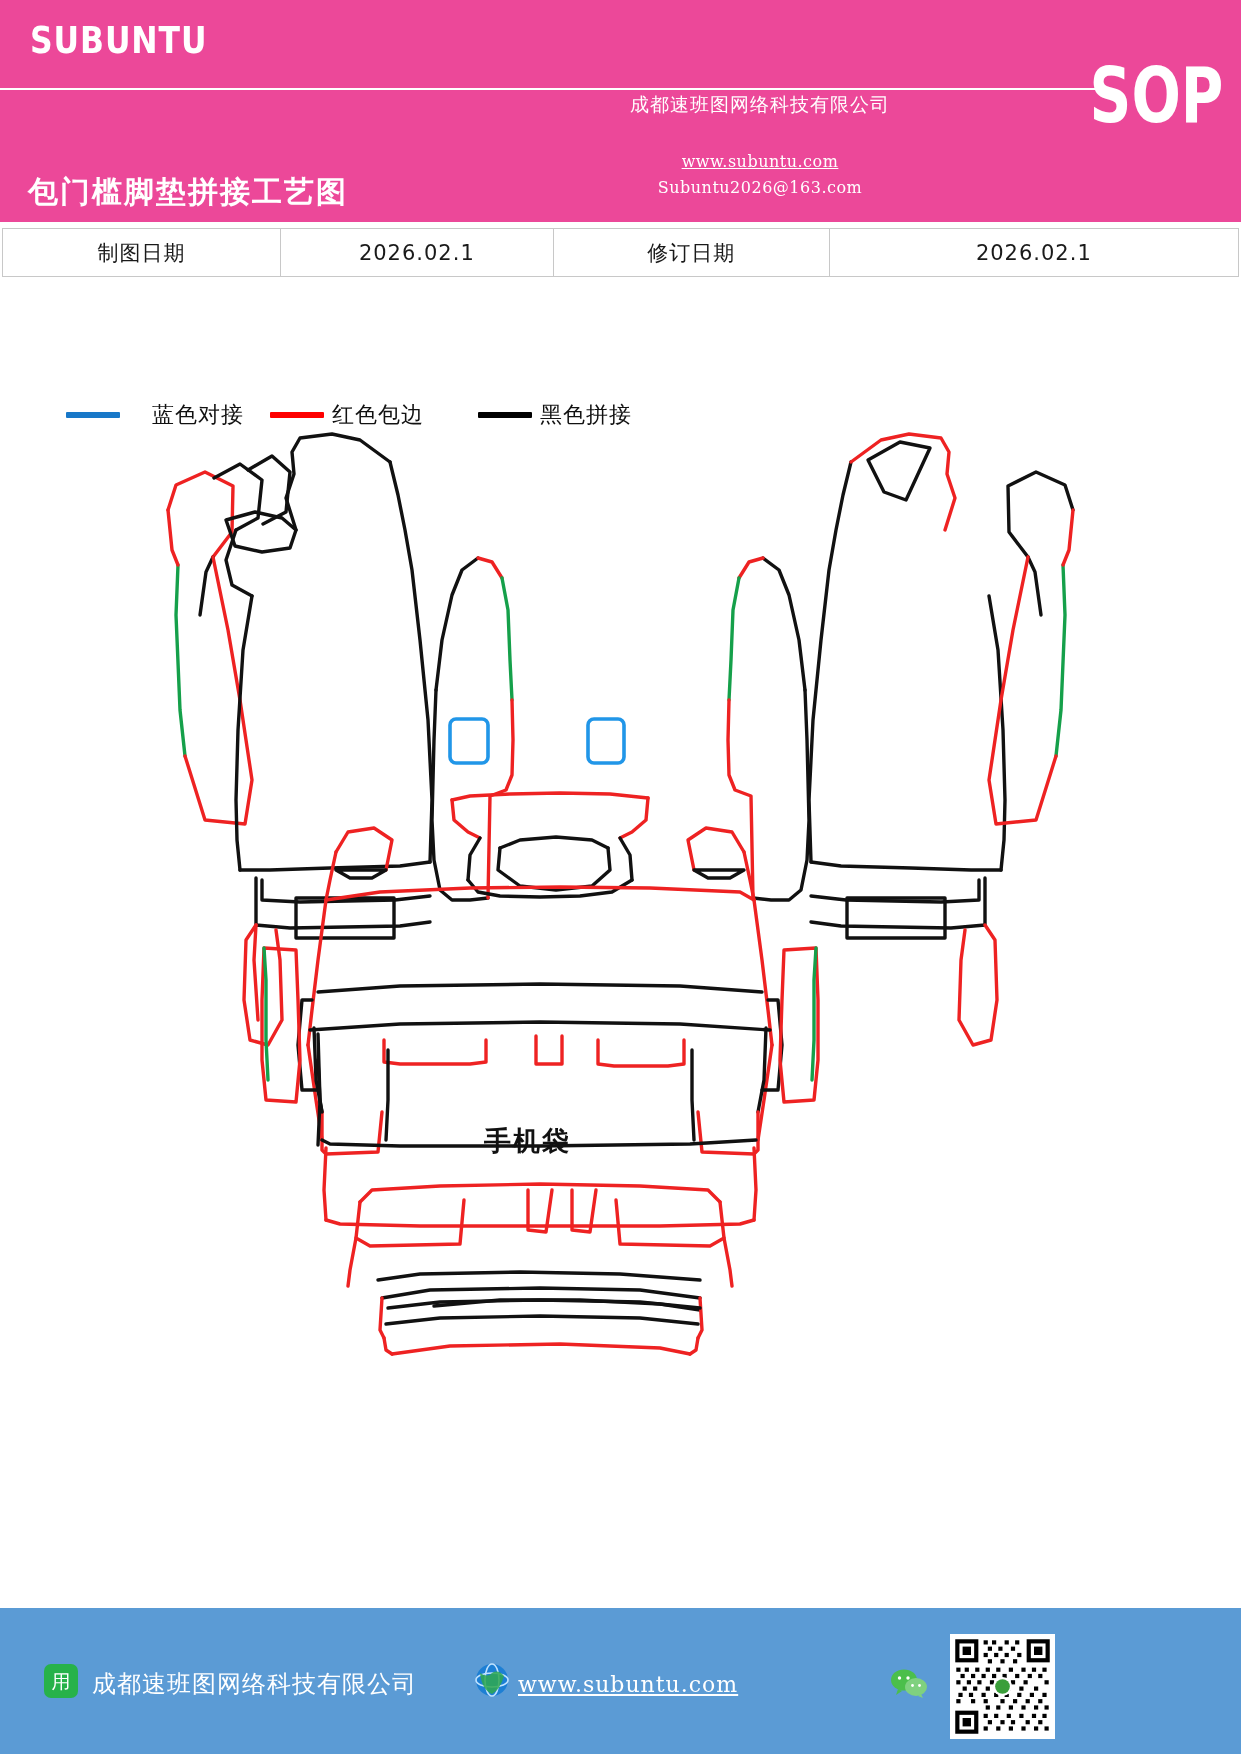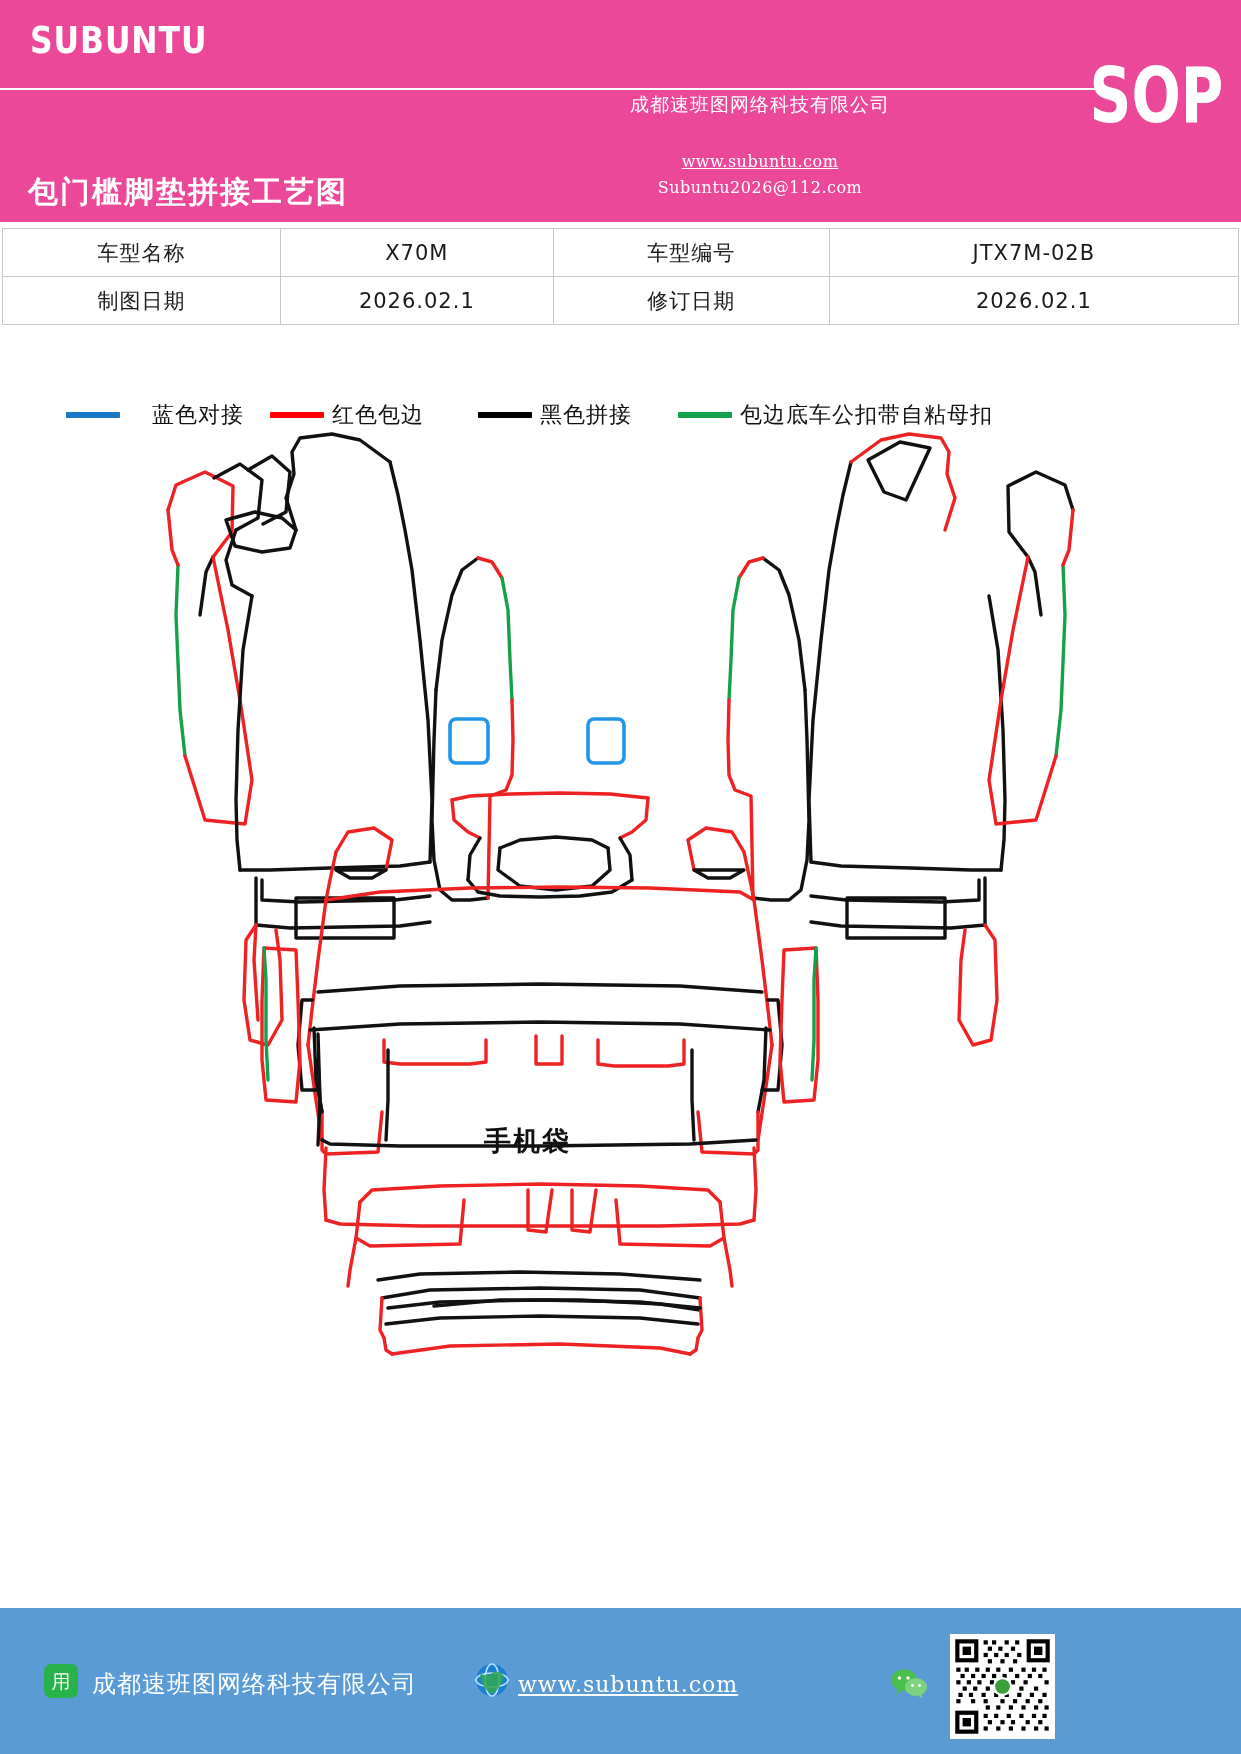--- a/index.html
+++ b/index.html
@@ -113,31 +113,25 @@
 </head>
 <body>
 
 <div class="header">
   <div class="brand">SUBUNTU</div>
   <div class="hrule"></div>
   <div class="company-top">成都速班图网络科技有限公司</div>
   <div class="sop">SOP</div>
   <div class="doc-title">包门槛脚垫拼接工艺图</div>
   <div class="web-top">www.subuntu.com</div>
-  <div class="mail-top">Subuntu2026@112.com</div>
+  <div class="mail-top">Subuntu2026@163.com</div>
 </div>
 
 <table class="info-table">
   <tbody>
-      <tr>
-    <td class="c1">车型名称</td>
-    <td class="c2">X70M</td>
-    <td class="c3">车型编号</td>
-    <td class="c4">JTX7M-02B</td>
-  </tr>
   <tr>
     <td class="c1">制图日期</td>
     <td class="c2">2026.02.1</td>
     <td class="c3">修订日期</td>
     <td class="c4">2026.02.1</td>
   </tr>
 </tbody>
   </table>
 
 <div class="legend">
@@ -145,24 +139,20 @@
     <div class="lg-swatch" style="background:#1878c8;"></div>
     <div class="lg-text">蓝色对接</div>
   </div>
   <div class="lg-item" style="left:270px;">
     <div class="lg-swatch" style="background:#fe0000;"></div>
     <div class="lg-text">红色包边</div>
   </div>
   <div class="lg-item" style="left:478px;">
     <div class="lg-swatch" style="background:#000000;"></div>
     <div class="lg-text">黑色拼接</div>
-  </div>
-  <div class="lg-item" style="left:678px;">
-    <div class="lg-swatch" style="background:#13a04a;"></div>
-    <div class="lg-text">包边底车公扣带自粘母扣</div>
   </div>
 </div>
 
 <div class="diagram">
   <svg width="1241" height="1000" viewBox="0 0 1241 1000">
     <g fill="none" stroke-width="3.4" stroke-linecap="round" stroke-linejoin="round">
 
       <path d="M168,110 L176,85 L205,72 L233,86 L232,132 L213,157" stroke="#ee2222"></path>
       <path d="M213,157 L206,172 L200,215" stroke="#111111"></path>
       <path d="M178,165 L176,215 L180,310 L185,356" stroke="#15a04a"></path>

